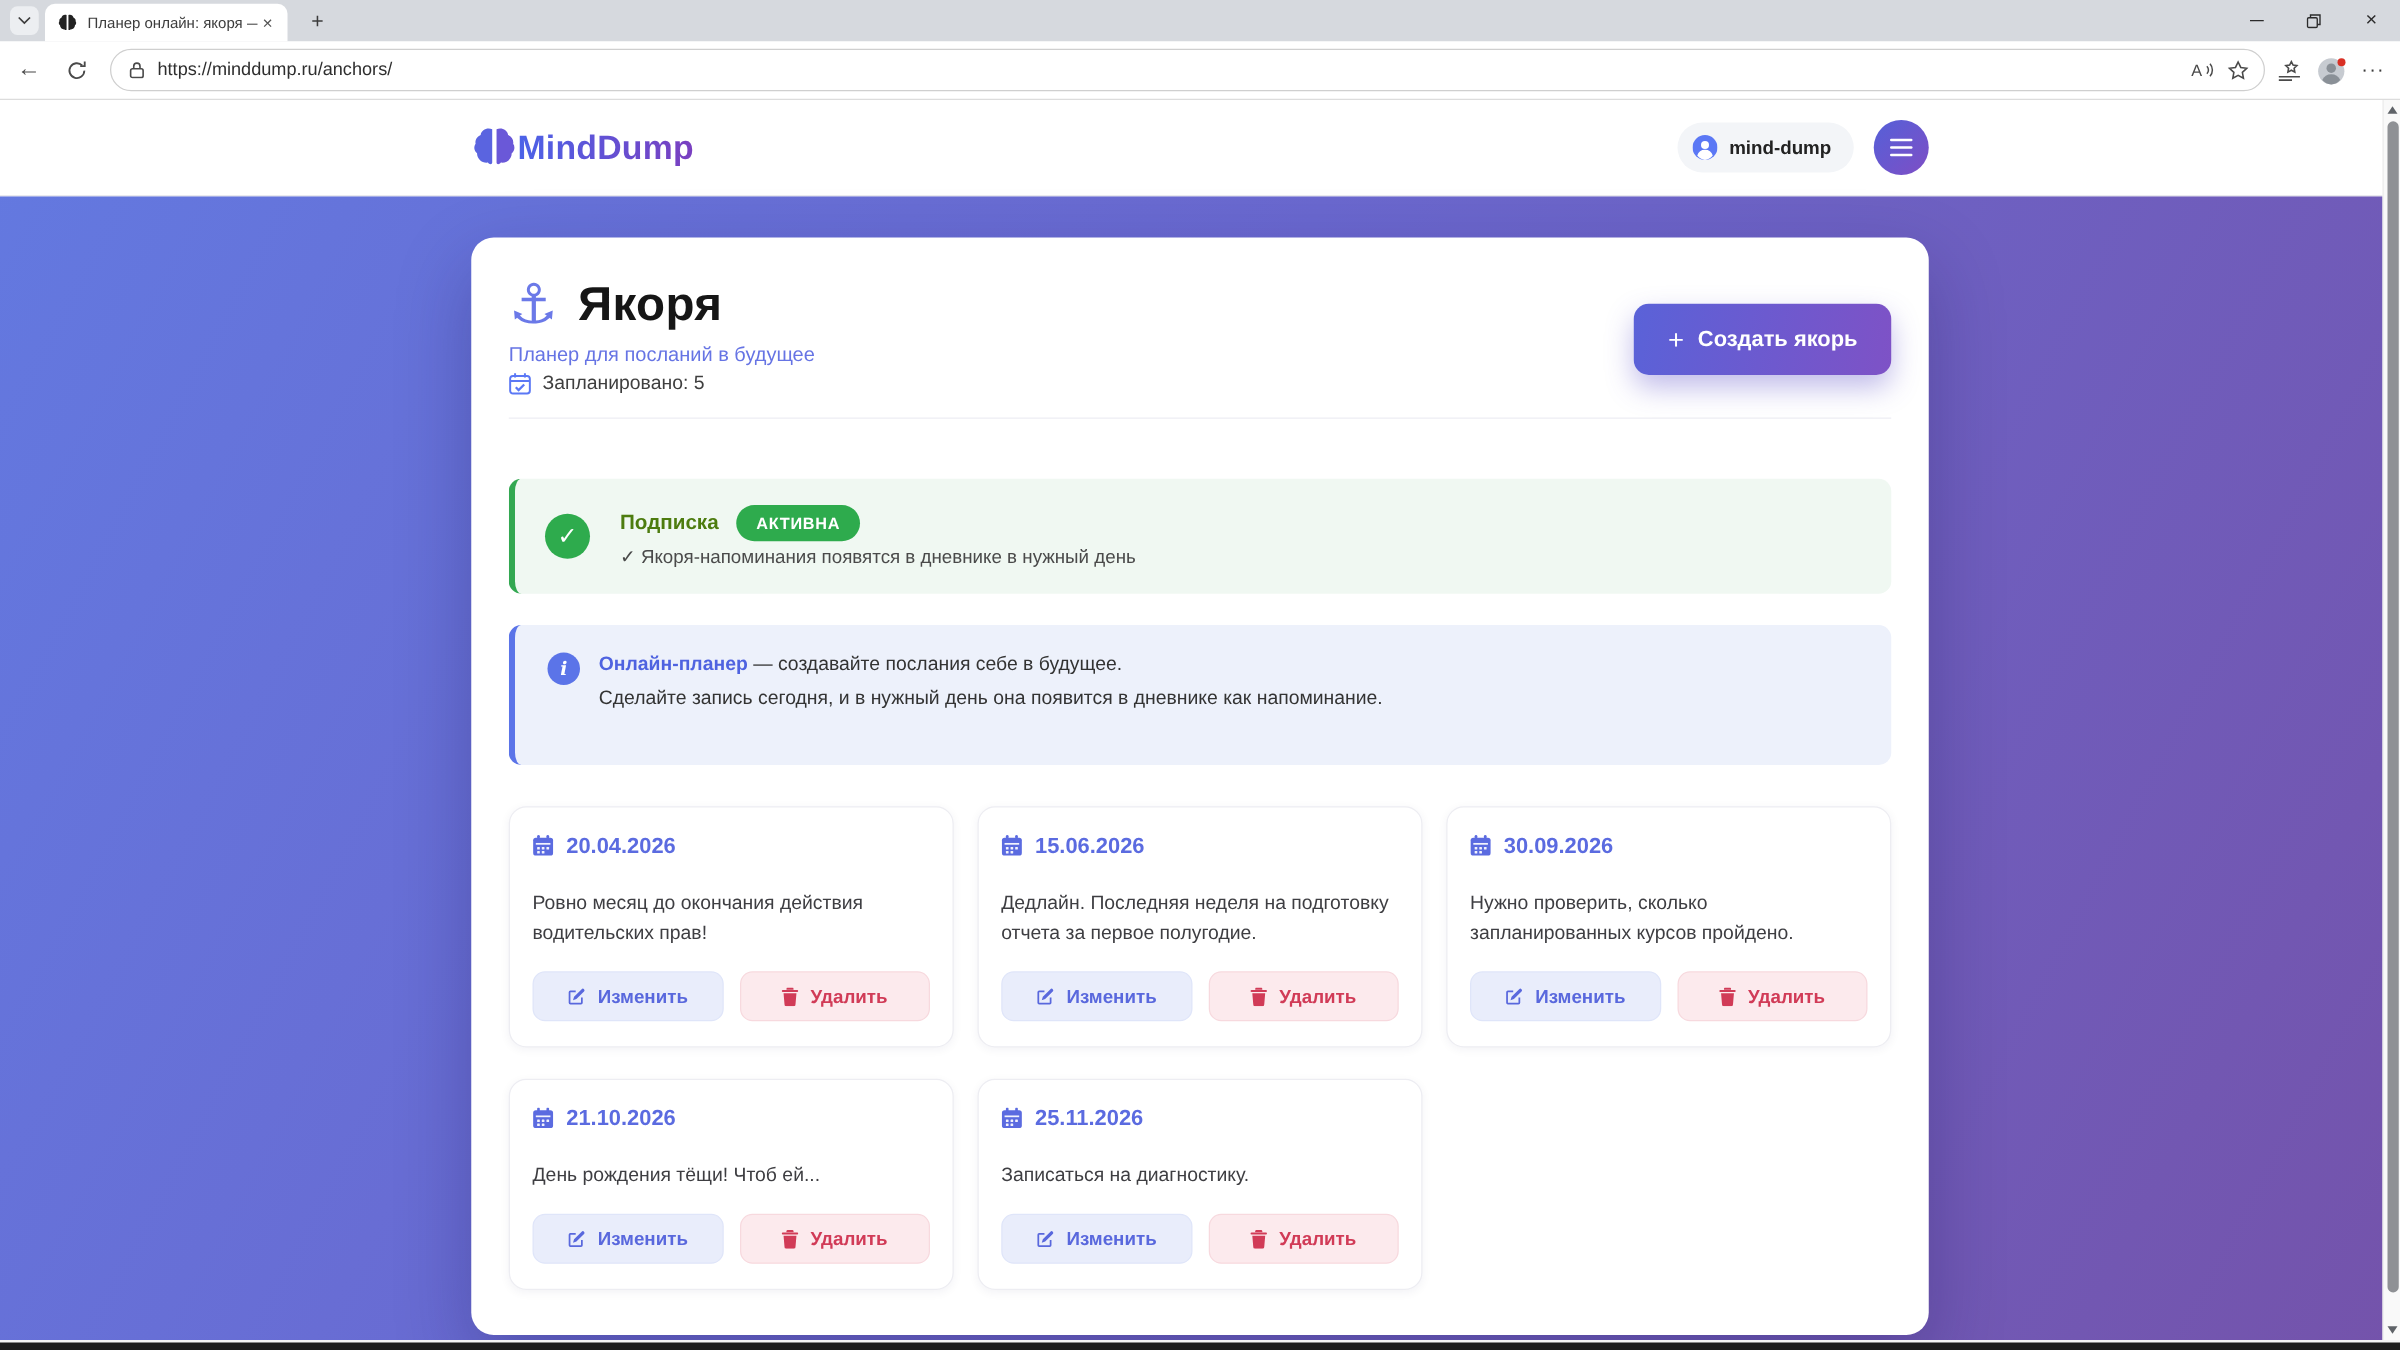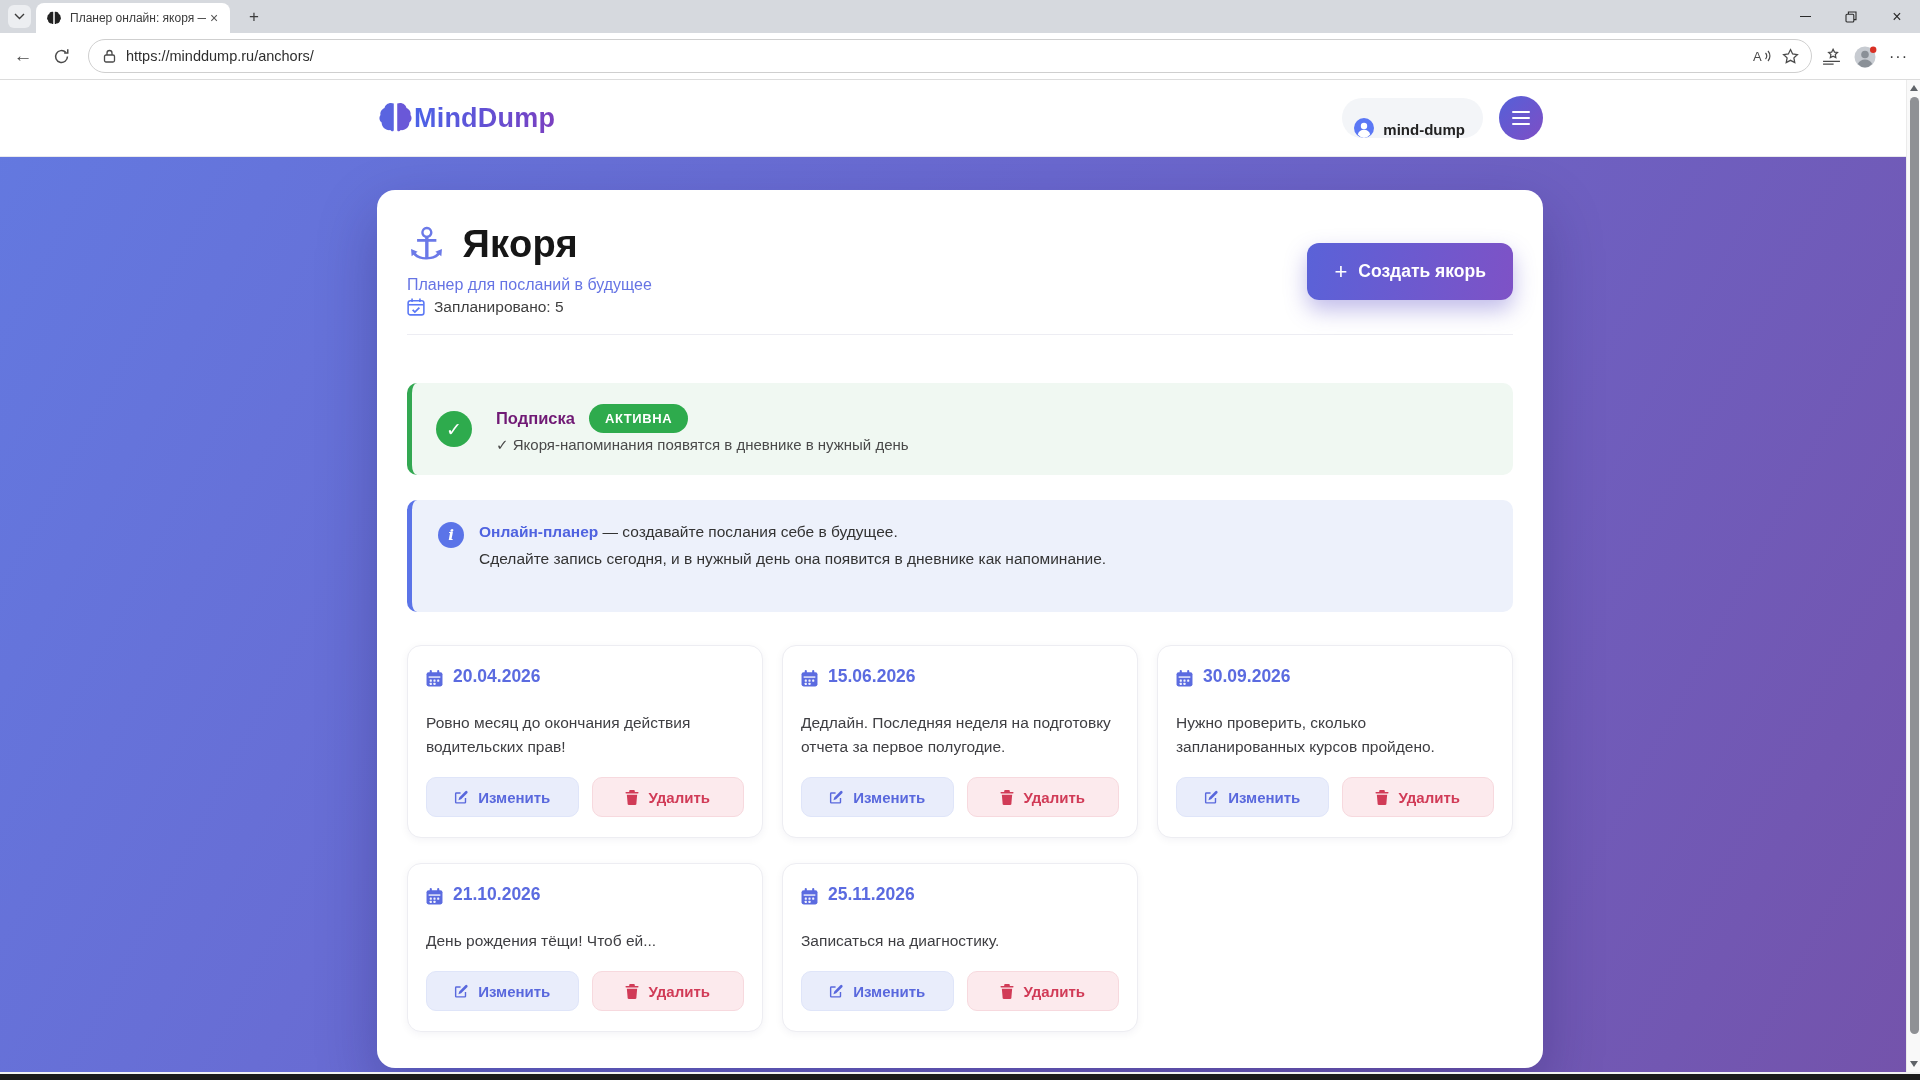--- a/index.html
+++ b/index.html
@@ -43,21 +43,21 @@
   .viewport { flex:1; position:relative; overflow:hidden;
     background:linear-gradient(118deg,#6379e0 0%,#6a68cf 45%,#7453ab 100%); }
 
   .site-header { height:77px; background:#fff; border-bottom:1px solid #e9e9ee; }
   .site-header-inner { width:1166px; height:100%; margin:0 auto; display:flex; align-items:center; }
   .brand { display:flex; align-items:center; }
   .brand-name { font-size:27px; font-weight:800; letter-spacing:.2px; color:#5b5bd6;
     background:linear-gradient(90deg,#4b63e8,#7a3fc0); -webkit-background-clip:text; background-clip:text;
     -webkit-text-fill-color:transparent; }
   .header-right { margin-left:auto; display:flex; align-items:center; }
-  .user-pill { height:40px; border-radius:20px; background:#f3f5f8; display:flex; align-items:flex-end;
+  .user-pill { height:40px; border-radius:20px; background:#f3f5f8; display:flex; align-items:center;
     gap:9px; padding:0 18px 0 12px; font-size:15px; font-weight:600; color:#222; }
   .menu-btn { width:44px; height:44px; border-radius:50%; margin-left:16px;
     background:linear-gradient(135deg,#5560d8,#7e4ec5); display:flex; flex-direction:column;
     align-items:center; justify-content:center; gap:3.5px; }
   .menu-btn span { width:18px; height:2.6px; background:#fff; border-radius:2px; }
 
   
   .page-bg { height:calc(100% - 77px); padding-top:33px; }
   .main-card { width:1166px; height:878px; margin:0 auto; background:#fff; border-radius:18px;
     box-shadow:0 24px 60px rgba(25,18,80,.28); padding:32px 30px 30px; position:relative; overflow:hidden; }
@@ -73,38 +73,38 @@
     border-radius:12px; background:linear-gradient(100deg,#5a62d8,#7e52c6); color:#fff; font-size:17.5px;
     font-weight:600; font-family:inherit; display:flex; align-items:center; gap:11px; cursor:pointer;
     box-shadow:0 10px 22px rgba(92,78,200,.38); }
   .create-plus { font-size:22px; font-weight:400; line-height:1; }
 
   .sub-box { margin-top:48px; min-height:92px; background:#f0f8f2; border-left:5px solid #33a852;
     border-radius:10px; display:flex; align-items:center; gap:24px; padding:18px 24px; }
   .check-circle { width:36px; height:36px; border-radius:50%; background:#2eab4d; color:#fff; flex:none;
     display:flex; align-items:center; justify-content:center; font-size:19px; font-weight:700; }
   .sub-line1 { display:flex; align-items:center; gap:14px; }
-  .sub-label { font-size:16.5px; font-weight:700; color:#701a75; }
+  .sub-label { font-size:16.5px; font-weight:700; color:#4d7c0f; }
   .sub-badge { background:#2eab4d; color:#fff; font-size:13px; font-weight:700; letter-spacing:.6px;
     padding:7px 16px; border-radius:999px; }
   .sub-note { margin-top:3px; font-size:15px; color:#4a4a4a; }
 
   .info-box { margin-top:25px; min-height:112px; background:#edf1fb; border-left:5px solid #5b74e8;
     border-radius:10px; display:flex; gap:15px; padding:19px 26px; }
   .info-circle { width:26px; height:26px; border-radius:50%; background:#5b74e8; color:#fff; flex:none;
     margin-top:3px; display:flex; align-items:center; justify-content:center;
     font-family:"DejaVu Serif",serif; font-style:italic; font-weight:700; font-size:15px; }
   .info-text { font-size:15.5px; color:#333; line-height:1.72; }
   .info-lead { color:#4f63e0; font-weight:700; }
 
   .anchors-grid { margin-top:33px; display:grid; grid-template-columns:repeat(3,1fr);
     column-gap:19px; row-gap:25px; }
   .anchor-card { background:#fff; border:1px solid #ededf2; border-radius:14px; padding:20px 18px;
     box-shadow:0 2px 8px rgba(25,25,70,.05); display:flex; flex-direction:column; min-height:169px; }
-  .card-date-row { display:flex; align-items:flex-end; gap:10px; }
+  .card-date-row { display:flex; align-items:center; gap:10px; }
   .card-date { font-size:17.5px; font-weight:700; color:#5b6be0; }
   .card-text { margin-top:24px; margin-bottom:18px; font-size:15.5px; color:#3e3e42; line-height:1.55; }
   .btn-row { margin-top:auto; display:flex; gap:13px; }
   .card-btn { flex:1; height:40px; border-radius:10px; font-family:inherit; font-size:15px; font-weight:600;
     display:flex; align-items:center; justify-content:center; gap:9px; cursor:pointer; }
   .btn-edit { background:#e9edfb; color:#5968dd; border:1px solid #dfe5f9; }
   .btn-delete { background:#fceaed; color:#d13b57; border:1px solid #f7d9de; }
 
   
   .scrollbar { position:absolute; top:0; right:0; bottom:0; width:14px; background:#f9f9f9;

